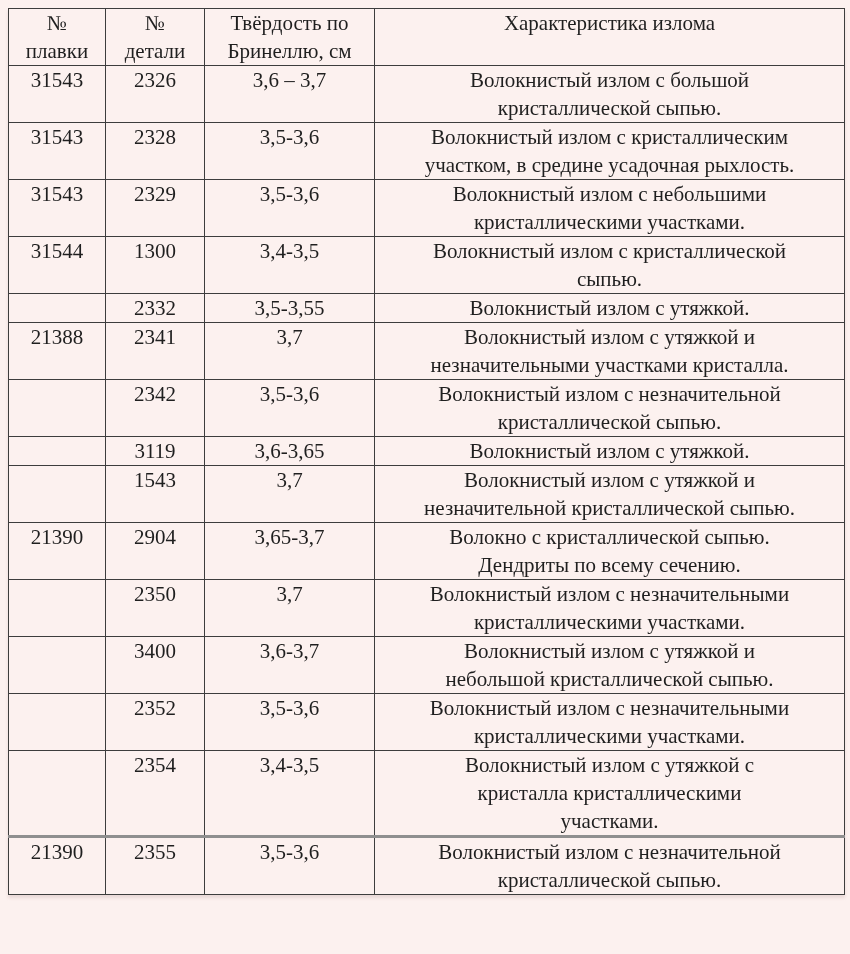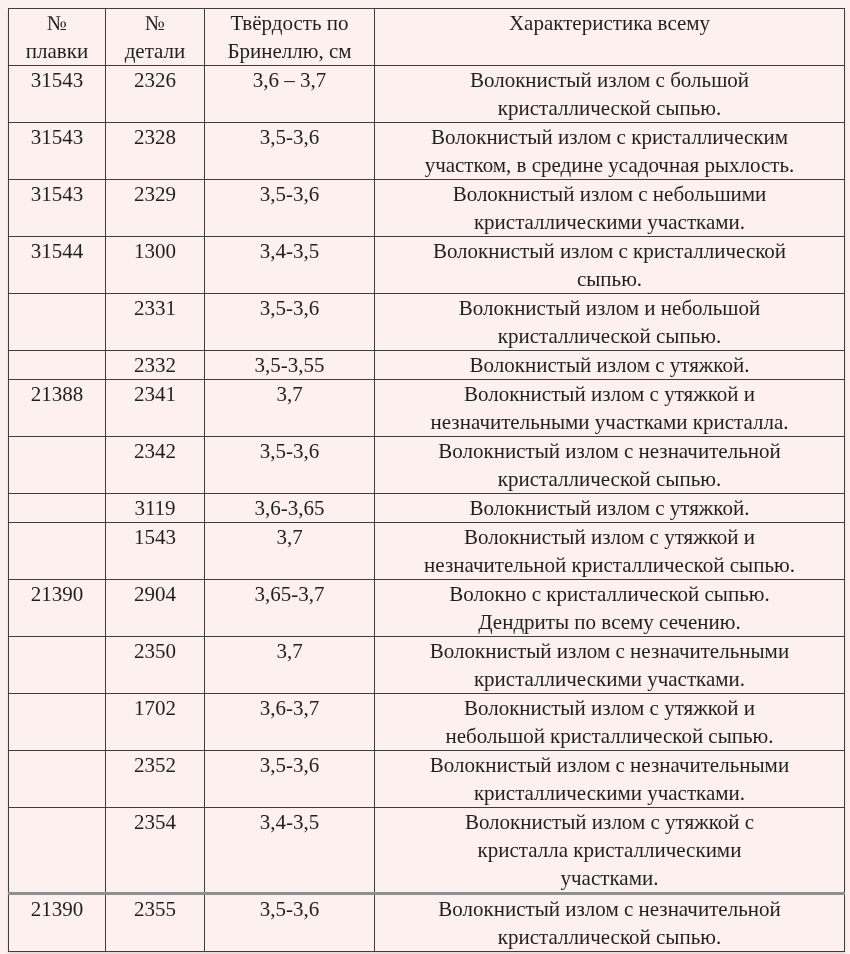--- a/index.html
+++ b/index.html
@@ -51,21 +51,21 @@
     <col class="c-desc">
   </colgroup>
   <thead>
     <tr>
       <th>№
 плавки</th>
       <th>№
 детали</th>
       <th>Твёрдость по
 Бринеллю, см</th>
-      <th>Характеристика всему</th>
+      <th>Характеристика излома</th>
     </tr>
   </thead>
   <tbody>
       <tr>
         <td>31543</td>
         <td>2326</td>
         <td>3,6 – 3,7</td>
         <td>Волокнистый излом с большой
 кристаллической сыпью.</td>
       </tr>
@@ -82,27 +82,20 @@
         <td>3,5-3,6</td>
         <td>Волокнистый излом с небольшими
 кристаллическими участками.</td>
       </tr>
       <tr>
         <td>31544</td>
         <td>1300</td>
         <td>3,4-3,5</td>
         <td>Волокнистый излом с кристаллической
 сыпью.</td>
-      </tr>
-      <tr>
-        <td></td>
-        <td>2331</td>
-        <td>3,5-3,6</td>
-        <td>Волокнистый излом и небольшой
-кристаллической сыпью.</td>
       </tr>
       <tr>
         <td></td>
         <td>2332</td>
         <td>3,5-3,55</td>
         <td>Волокнистый излом с утяжкой.</td>
       </tr>
       <tr>
         <td>21388</td>
         <td>2341</td>
@@ -139,21 +132,21 @@
       </tr>
       <tr>
         <td></td>
         <td>2350</td>
         <td>3,7</td>
         <td>Волокнистый излом с незначительными
 кристаллическими участками.</td>
       </tr>
       <tr>
         <td></td>
-        <td>1702</td>
+        <td>3400</td>
         <td>3,6-3,7</td>
         <td>Волокнистый излом с утяжкой и
 небольшой кристаллической сыпью.</td>
       </tr>
       <tr>
         <td></td>
         <td>2352</td>
         <td>3,5-3,6</td>
         <td>Волокнистый излом с незначительными
 кристаллическими участками.</td>

